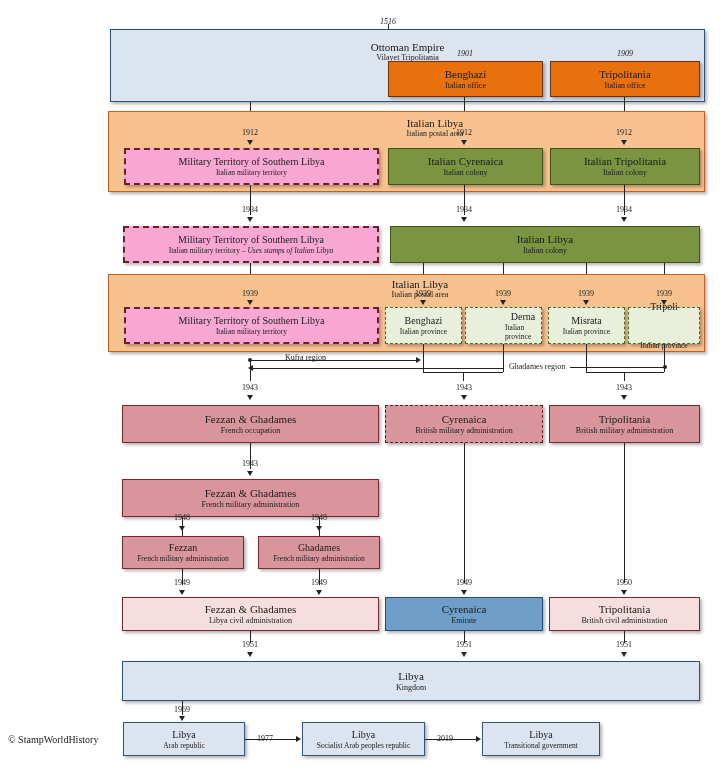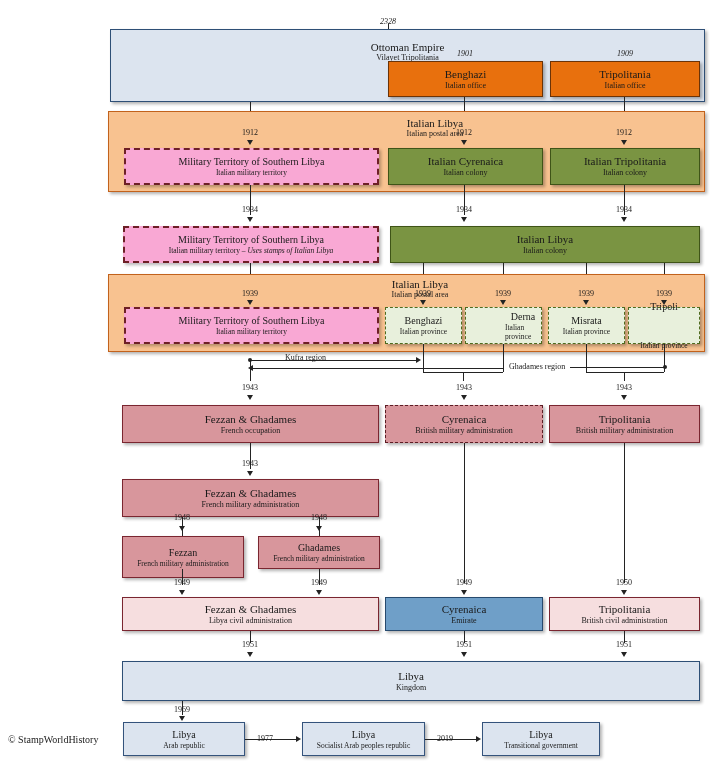--- a/index.html
+++ b/index.html
@@ -58,21 +58,21 @@
   
   #side-title{position:absolute;text-align:center;font-weight:bold;font-size:15px;line-height:20px;}
   #credit{position:absolute;font-size:10px;line-height:12px;white-space:nowrap;}
   .emph{font-style:italic;}
 </style>
 </head>
 <body>
 
 <div id="stage">
 
-  <div class="year year-it" style="left:368px;top:17px;width:40px;">2328</div>
+  <div class="year year-it" style="left:368px;top:17px;width:40px;">1516</div>
   <div class="vline" style="left:388px;top:24px;height:5px;"></div>
 
   <div class="box blue" style="left:110px;top:29px;width:595px;height:73px;">
     <div class="t1" style="margin-top:-28px;">Ottoman Empire</div>
     <div class="t2" style="margin-top:0px;">Vilayet Tripolitania</div>
   </div>
 
   <div class="year year-it" style="left:445px;top:49px;width:40px;">1901</div>
   <div class="box orange" style="left:388px;top:61px;width:155px;height:36px;">
     <div class="t1">Benghazi</div>
@@ -235,21 +235,21 @@
     <div class="t2">French military administration</div>
   </div>
 
   <div class="vline" style="left:182px;top:517px;height:19px;"></div>
   <div class="vline" style="left:319px;top:517px;height:19px;"></div>
   <div class="year" style="left:162px;top:513px;width:40px;">1948</div>
   <div class="arrow-d" style="left:178.5px;top:526px;"></div>
   <div class="year" style="left:299px;top:513px;width:40px;">1948</div>
   <div class="arrow-d" style="left:315.5px;top:526px;"></div>
 
-  <div class="box rose small" style="left:122px;top:536px;width:122px;height:42px;">
+  <div class="box rose small" style="left:122px;top:536px;width:122px;height:33px;">
     <div class="t1">Fezzan</div>
     <div class="t2">French military administration</div>
   </div>
   <div class="box rose small" style="left:258px;top:536px;width:122px;height:33px;">
     <div class="t1">Ghadames</div>
     <div class="t2">French military administration</div>
   </div>
 
   <div class="vline" style="left:182px;top:569px;height:16px;"></div>
   <div class="vline" style="left:319px;top:569px;height:16px;"></div>

